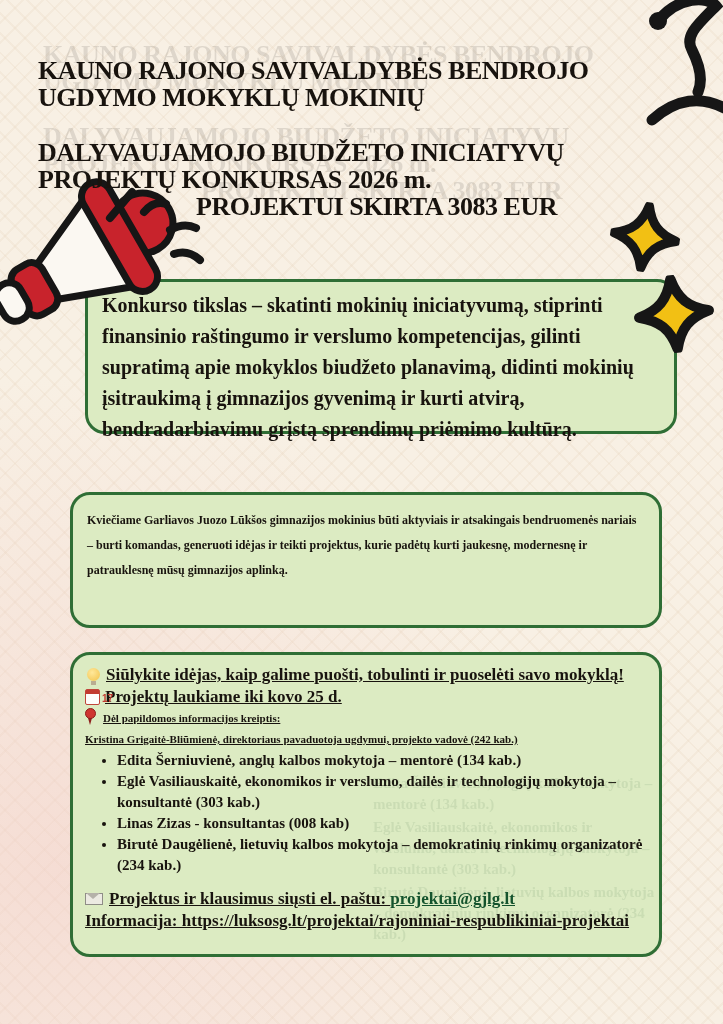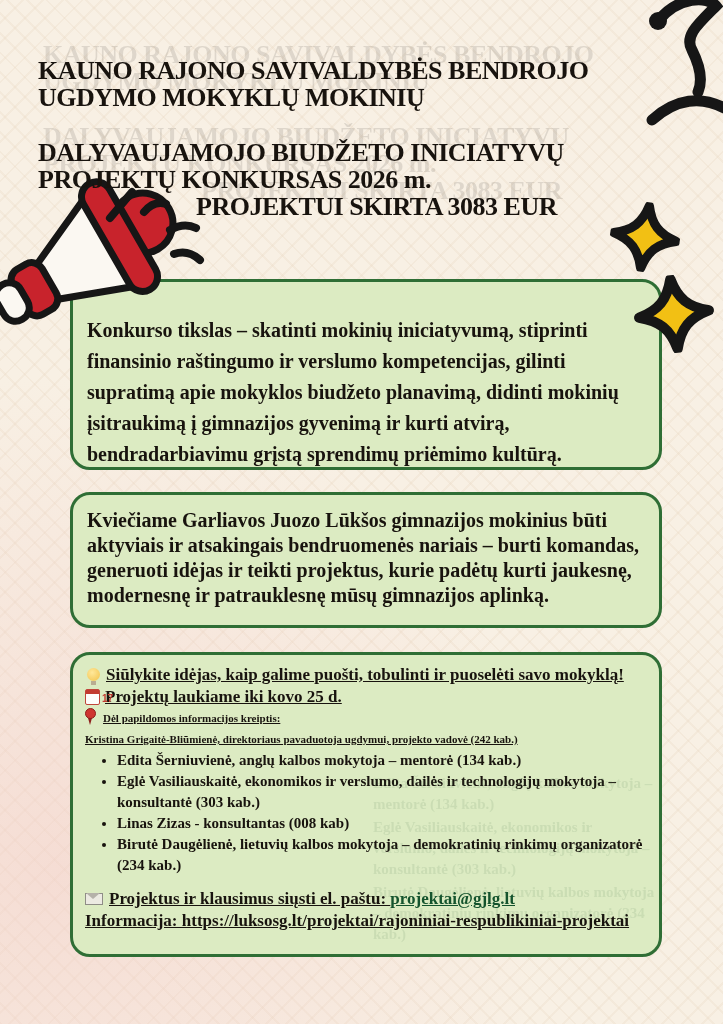--- a/index.html
+++ b/index.html
@@ -18,22 +18,22 @@
   .title{font-weight:bold;white-space:nowrap;letter-spacing:-.5px;z-index:4;
          font-size:26px;line-height:27px;color:#18130e;}
   .t1{left:38px;top:57px;}
   .t2{left:38px;top:139px;}
   .t3{left:196px;top:193px;}
   .ghost{z-index:0;opacity:.18;color:#6b655c;filter:blur(.4px);
          transform:translate(5px,-16px);}
   
   .box{left:70px;width:592px;box-sizing:border-box;background:#dcebc2;
        border:3px solid #2f6e35;border-radius:20px;z-index:1;font-weight:bold;}
-  .box1{top:279px;height:191px;padding:33px 16px 0 14px;font-size:20px;line-height:31px;}
-  .box2{top:492px;height:136px;padding:13px 16px 0 14px;font-size:20px;line-height:25px;}
+  .box1{top:279px;height:155px;padding:8px 16px 0 14px;font-size:20px;line-height:31px;margin-left:15px;}
+  .box2{top:492px;height:136px;padding:13px 16px 0 14px;font-size:12px;line-height:25px;}
   .box3{top:652px;height:305px;padding:9px 16px 0 12px;overflow:hidden;position:absolute;}
   .box3 p{margin:0;font-size:17px;line-height:22px;text-decoration:underline;}
   .box3 .small{font-size:11px;line-height:21px;}
   .box3 ul{margin:0;padding:0 0 0 32px;font-size:15px;line-height:21px;list-style:disc;}
   .box3 .mail-line{margin-top:12px;}
   .email{text-decoration:underline;color:#14532d;cursor:pointer;}
   .ghost3{position:absolute;left:300px;top:118px;width:285px;opacity:.11;color:#3f6b46;
           font-size:15px;line-height:21px;z-index:0;}
   .ghost3 div{margin-bottom:2px;}
   

